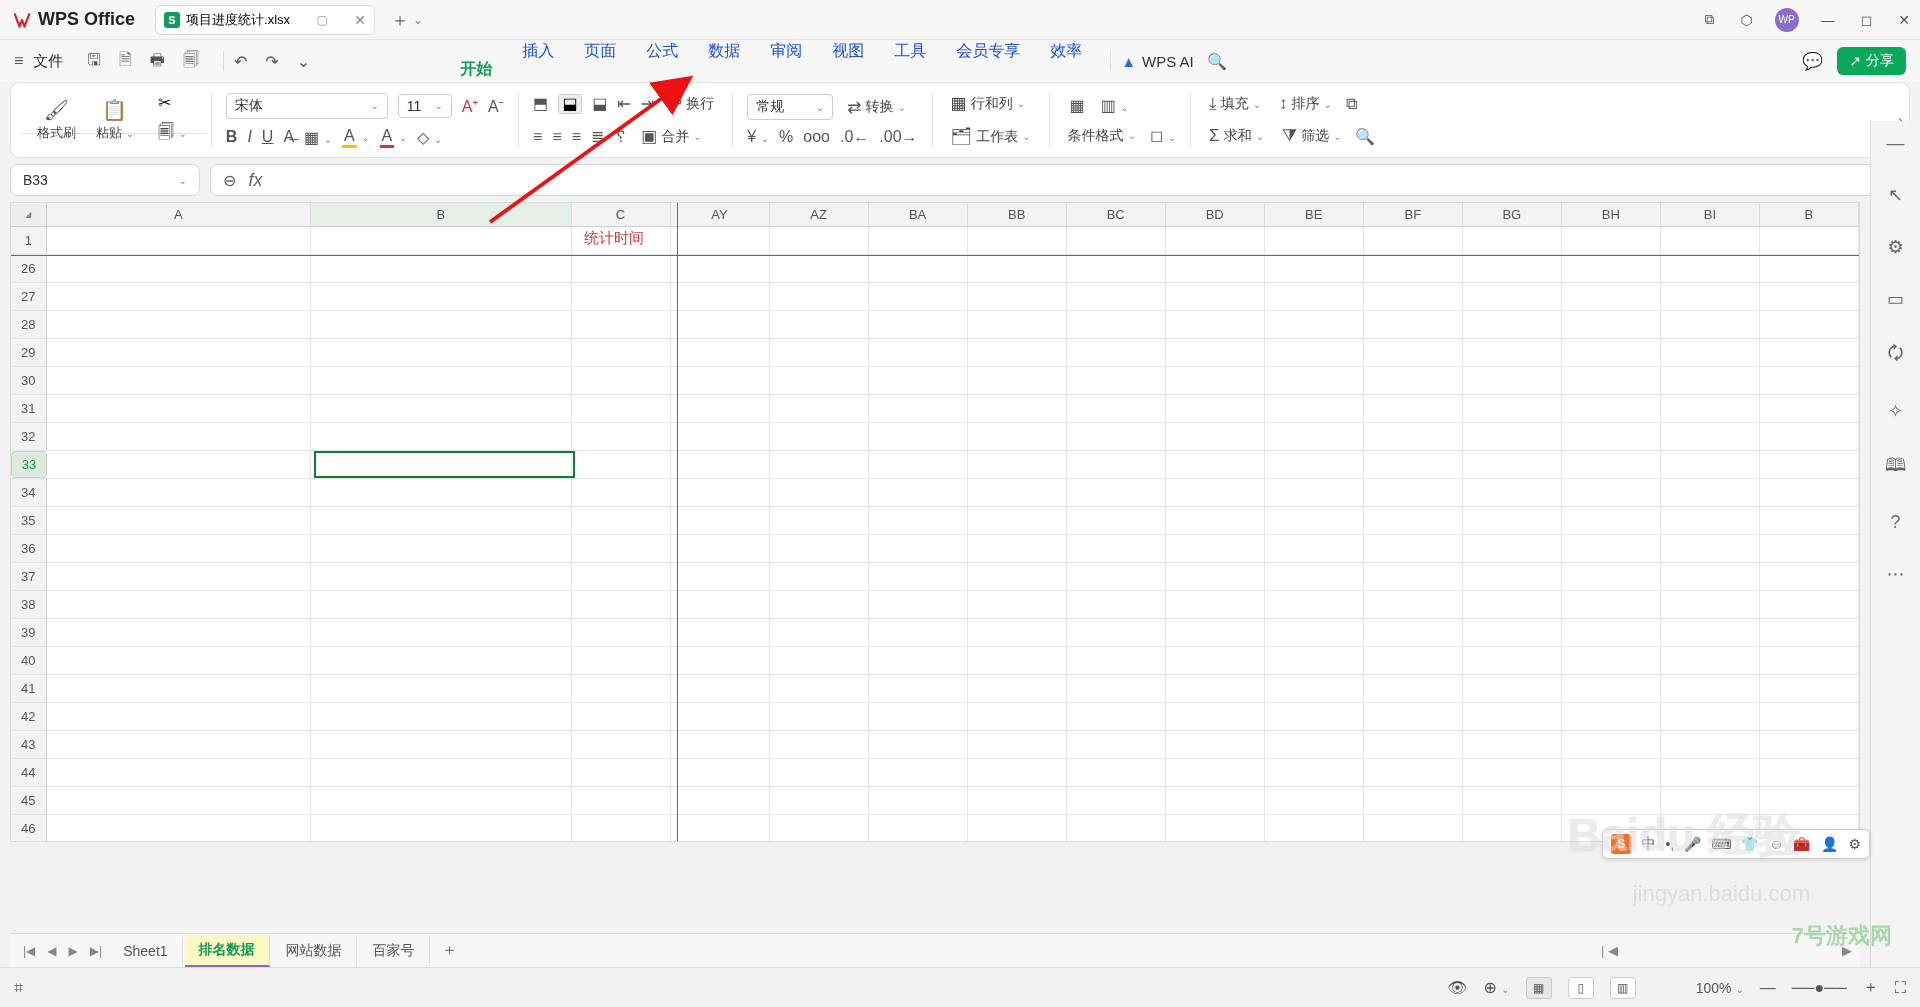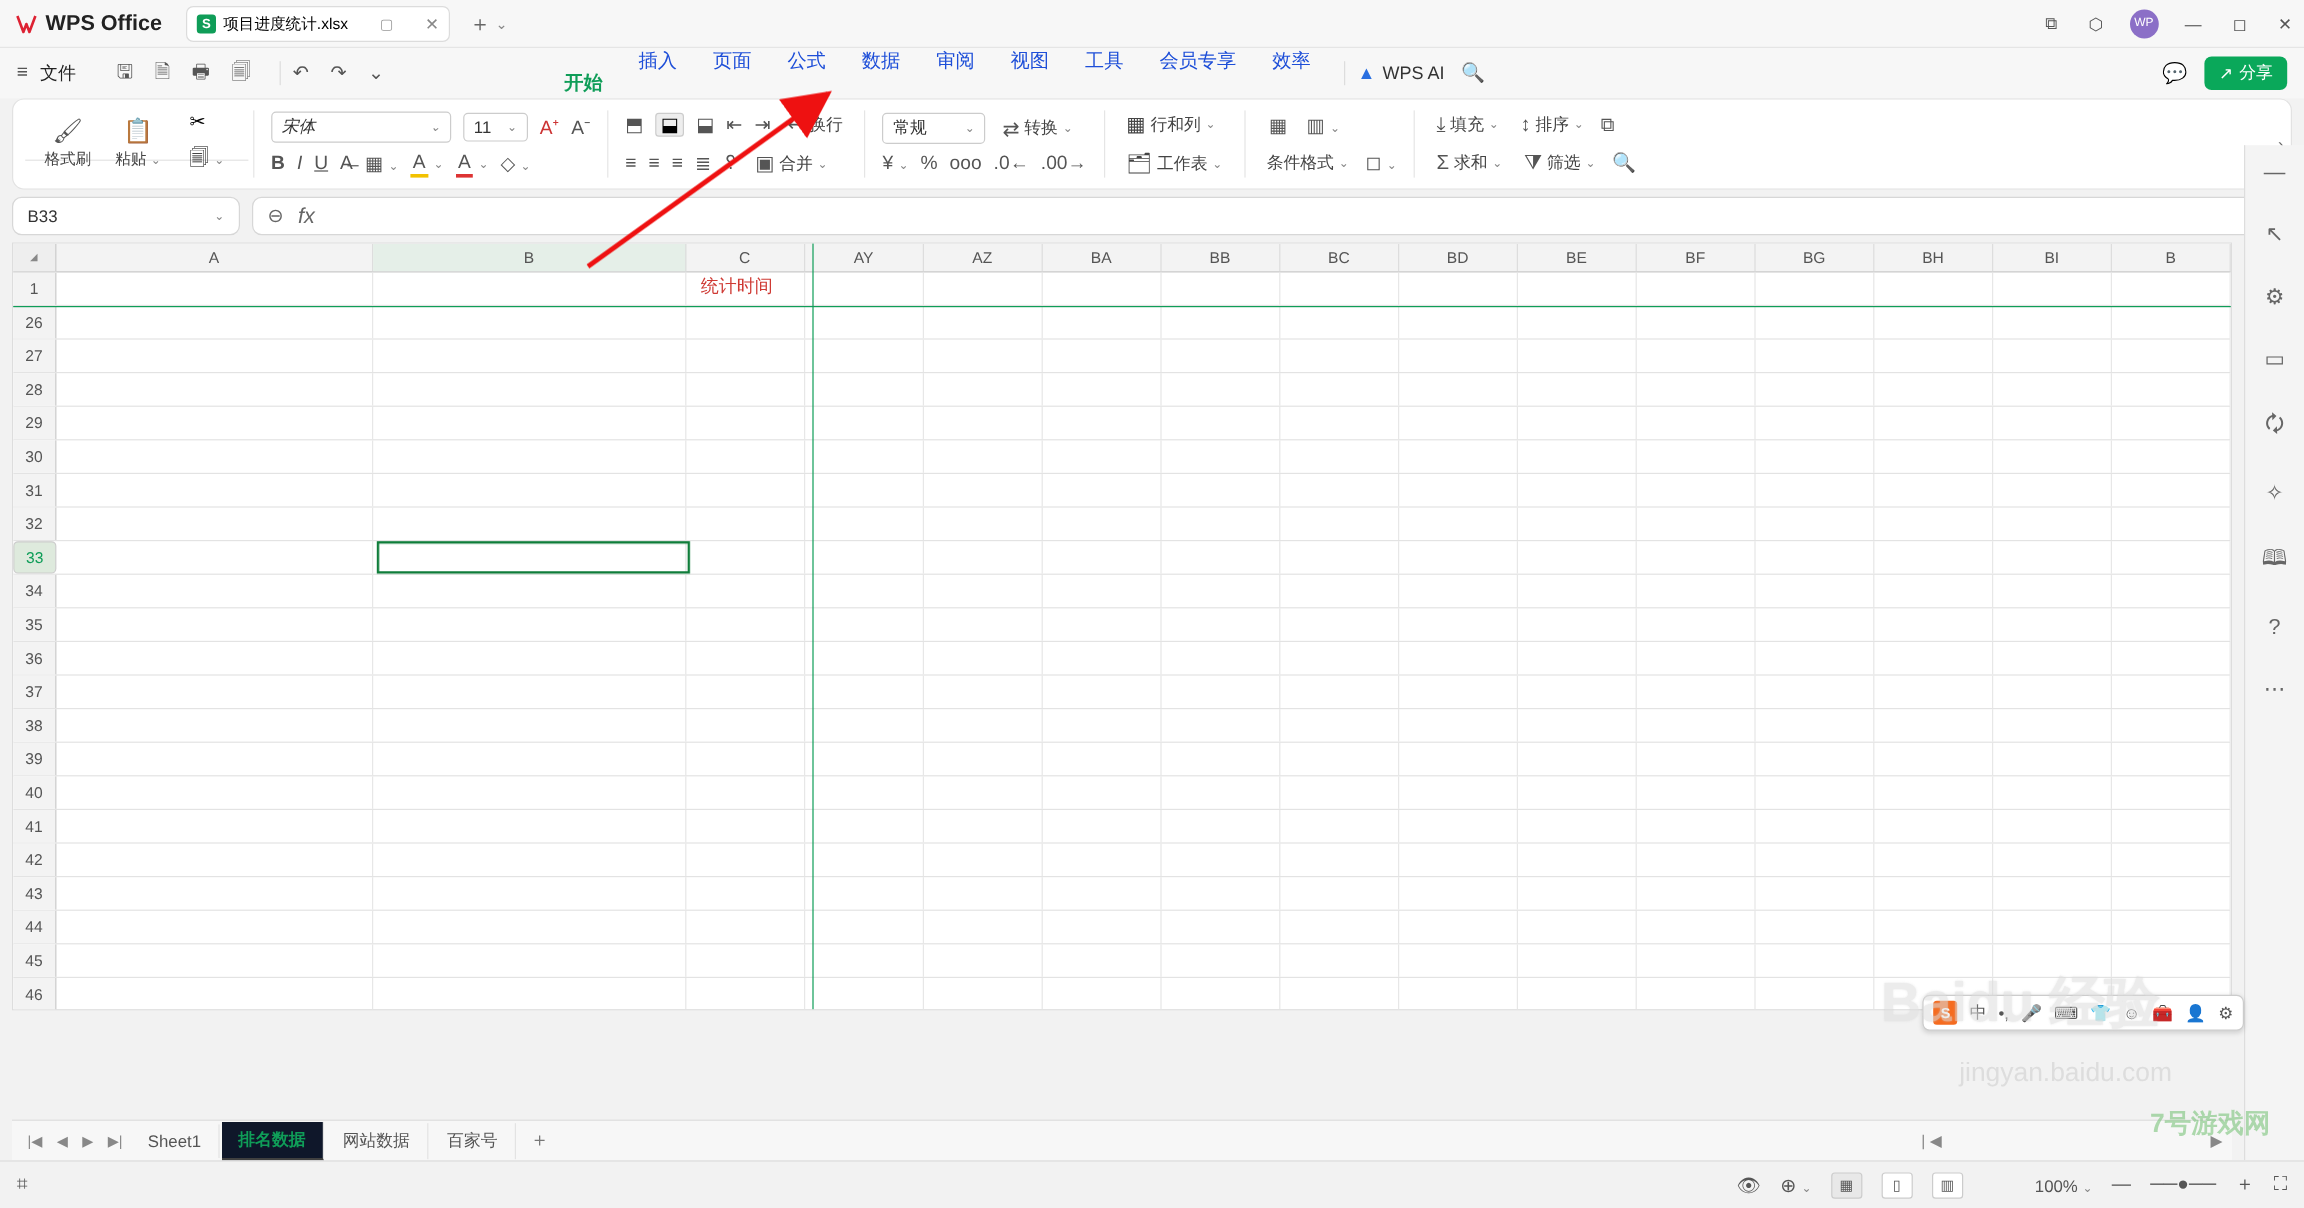--- a/index.html
+++ b/index.html
@@ -16,21 +16,21 @@
     .titlebar .plus{ font-size:18px; color:#666; margin-left:6px;}
     .titlebar .chev{ font-size:12px; color:#888; margin-left:4px;}
     .title-spacer{flex:1}
     .title-right{ display:flex; align-items:center; gap:18px; color:#555;}
     .avatar{ width:24px; height:24px; border-radius:50%; background:#8b6fc7; color:#fff; font-size:10px; display:flex; align-items:center; justify-content:center;}
     .win-btn{ font-size:14px; color:#555; padding:0 4px;}
     
     
     .menubar{ display:flex; align-items:center; height:42px; padding:0 14px; gap:4px; background:#f7f7f7;}
     .burger{ font-size:16px; color:#555; margin-right:6px;}
-    .file-menu{ font-size:15px; color:#222; margin-right:30px;}
+    .file-menu{ font-size:15px; color:#222; margin-right:20px;}
     .qa-icon{ font-size:16px; color:#555; margin-right:14px;}
     .qa-sep{ width:1px; height:20px; background:#ddd; margin:0 6px;}
     .menus{ display:flex; gap:26px; margin-left:130px;}
     .menu-item{ font-size:16px; color:#1d4ed8; padding:4px 2px; cursor:default;}
     .menu-item.active{ color:#0f9d58; border-bottom:2px solid #0f9d58; font-weight:600;margin-top:18px;}
     .menu-right{ margin-left:auto; display:flex; align-items:center; gap:14px;}
     .wps-ai{ font-size:15px; color:#333; display:flex; align-items:center; gap:6px;}
     .wps-ai-logo{ color:#2a6fe0; font-weight:700;}
     .chat-icon{ font-size:17px; color:#555;}
     .share-btn{ background:#0aa85a; color:#fff; border-radius:6px; padding:5px 12px; font-size:14px; display:flex; align-items:center; gap:5px;}
@@ -38,21 +38,21 @@
     
     .ribbon-wrap{ background:#fff; border:1px solid #e2e2e2; border-radius:10px; margin:0 10px; padding:8px 10px; display:flex; align-items:center; position:relative;}
     .rgroup{ display:flex; flex-direction:column; gap:8px; padding:0 10px;}
     .rgroup.row{ flex-direction:row; align-items:center;}
     .rsep{ width:1px; height:56px; background:#e5e5e5; margin:0 4px;}
     .big-btn{ display:flex; flex-direction:column; align-items:center; gap:2px; font-size:13px; color:#444; padding:2px 6px;}
     .big-btn .i{ font-size:20px; color:#555;}
     .small-row{ display:flex; align-items:center; gap:10px;}
     .small-row .i, .small-row span.ic{ font-size:16px; color:#555; }
     .sel{ border:1px solid #ccc; border-radius:4px; padding:3px 8px; font-size:14px; color:#333; display:flex; align-items:center; gap:6px; background:#fff;}
-    .sel.font{ width:150px;font-style:italic;}
+    .sel.font{ width:162px;}
     .sel.size{ width:54px;}
     .chev-d{ font-size:10px; color:#888;}
     .mid-btn{ display:flex; align-items:center; gap:4px; font-size:14px; color:#444; padding:2px 4px;}
     .mid-btn .i{ font-size:17px;}
     .ribbon-exp{ position:absolute; right:6px; top:50%; transform:translateY(-50%); font-size:14px; color:#666;}
     .hl-box{ border:1px solid #ccc; border-radius:3px; width:24px; height:20px; display:flex; align-items:center; justify-content:center; background:#eee;}
     .underline-y{ border-bottom:3px solid #f2c200; display:inline-block; padding:0 2px;}
     .underline-r{ border-bottom:3px solid #d33; display:inline-block; padding:0 2px;}
     
     
@@ -81,21 +81,21 @@
     .row1-text{ position:absolute; left:573px; top:26px; font-size:15px; color:#cf3a34; z-index:4;}
     
     
     .side-panel{ position:absolute; right:0; top:121px; bottom:40px; width:50px; background:#f4f4f4; border-left:1px solid #ddd; display:flex; flex-direction:column; align-items:center; padding-top:12px; gap:30px;}
     .side-panel .si{ font-size:18px; color:#666;}
     
     
     .sheet-tabs{ position:absolute; left:10px; right:60px; bottom:40px; height:34px; background:#f7f7f7; border-top:1px solid #ddd; display:flex; align-items:center; padding:0 8px; gap:2px;}
     .nav-arrow{ font-size:12px; color:#888; padding:0 5px;}
     .stab{ padding:6px 14px; font-size:14px; color:#555; border-right:1px solid #e3e3e3;}
-    .stab.active{ color:#0f9d58; border-bottom:2px solid #404040; background:#0f172a; font-weight:600;}
+    .stab.active{ color:#0f9d58; border-bottom:2px solid #8b5cf6; background:#fef9c3; font-weight:600;}
     .add-sheet{ font-size:16px; color:#777; padding:0 10px;}
     .tabs-scroll{ margin-left:auto; display:flex; align-items:center; gap:6px; color:#888; font-size:13px;}
     
     
     .statusbar{ position:absolute; left:0; right:0; bottom:0; height:40px; background:#f2f2f2; border-top:1px solid #ddd; display:flex; align-items:center; padding:0 14px; gap:16px; color:#555;}
     .status-spacer{flex:1}
     .view-btn{ border:1px solid #ccc; border-radius:3px; width:26px; height:22px; display:flex; align-items:center; justify-content:center; font-size:12px; background:#fff;}
     .view-btn.active{ background:#e8e8e8;}
     .zoom{ font-size:14px;margin-left:44px;}
     

